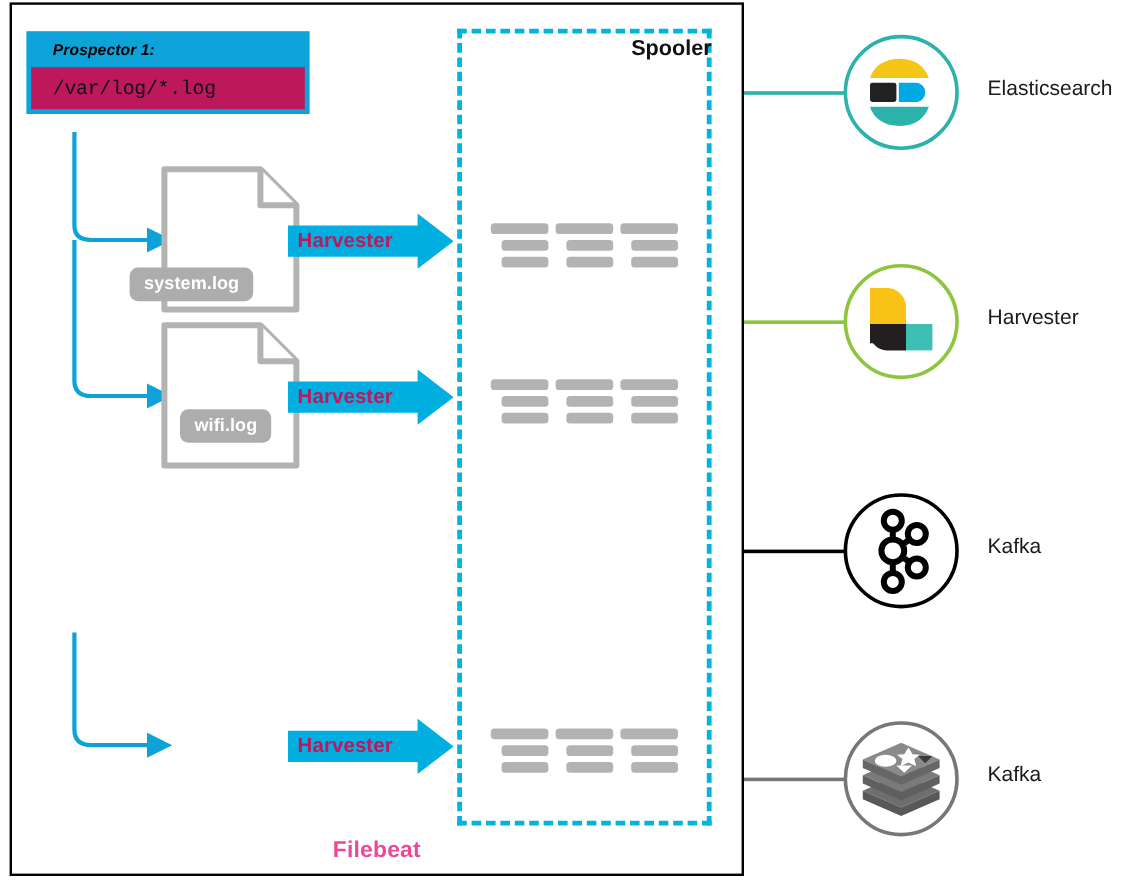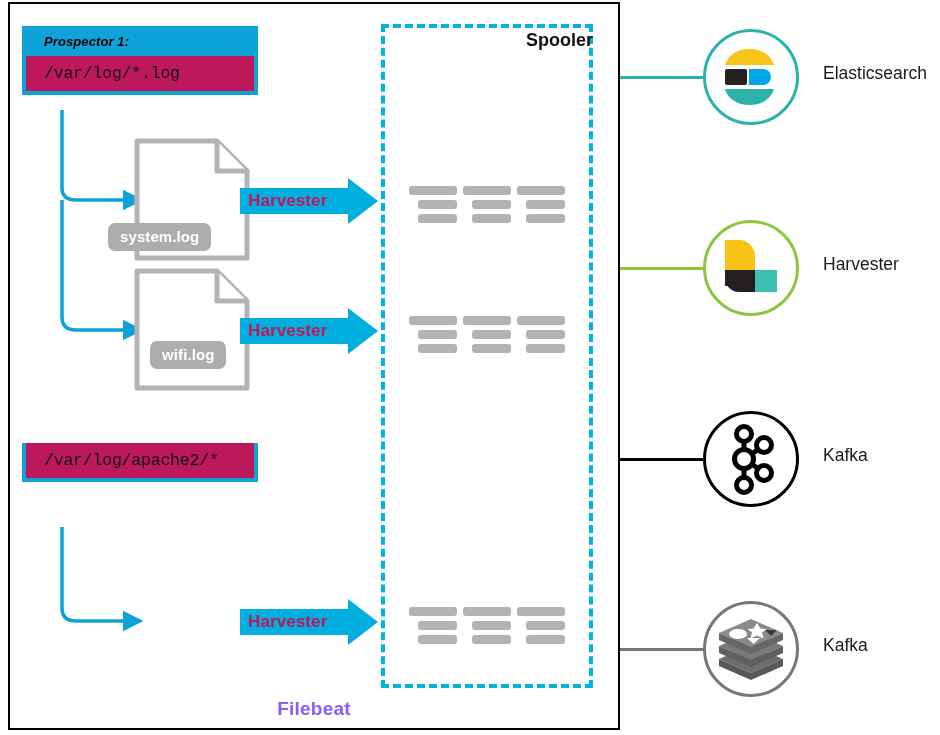--- a/index.html
+++ b/index.html
@@ -25,21 +25,21 @@
     box-sizing:border-box;
     background:#ffffff;
   }
   .filebeat-label{
     position:absolute;
     left:8px; top:698px;
     width:612px;
     text-align:center;
     font-size:19px;
     font-weight:bold;
-    color:#8b5cf6;
+    color:#ec4899;
     letter-spacing:.2px;
   }
 
   
   .prospector{
     position:absolute;
     width:236px;
     background:#0DA2D8;
     box-sizing:border-box;
     padding:0;
@@ -153,21 +153,20 @@
 <div id="canvas">
 
   <div class="filebeat-frame"></div>
 
   <div class="prospector" style="left:22px; top:26px;">
     <span class="p-title">Prospector 1:</span>
     <span class="p-path">/var/log/*.log</span>
   </div>
 
   <div class="prospector" style="left:22px; top:443px;">
-    <span class="p-path">/var/log/apache2/*</span>
   </div>
 
   <svg style="position:absolute;left:0;top:0;width:940px;height:735px;pointer-events:none;">
     <defs>
       <marker id="arrowBlue" markerWidth="7" markerHeight="7" refX="1" refY="3" orient="auto" markerUnits="strokeWidth">
         <path d="M0,0 L6,3 L0,6 z" fill="#0DA2D8"></path>
       </marker>
     </defs>
 
     <path d="M62,110 L62,188 Q62,200 76,200 L126,200" stroke="#0DA2D8" stroke-width="3.5" fill="none" marker-end="url(#arrowBlue)"></path>

